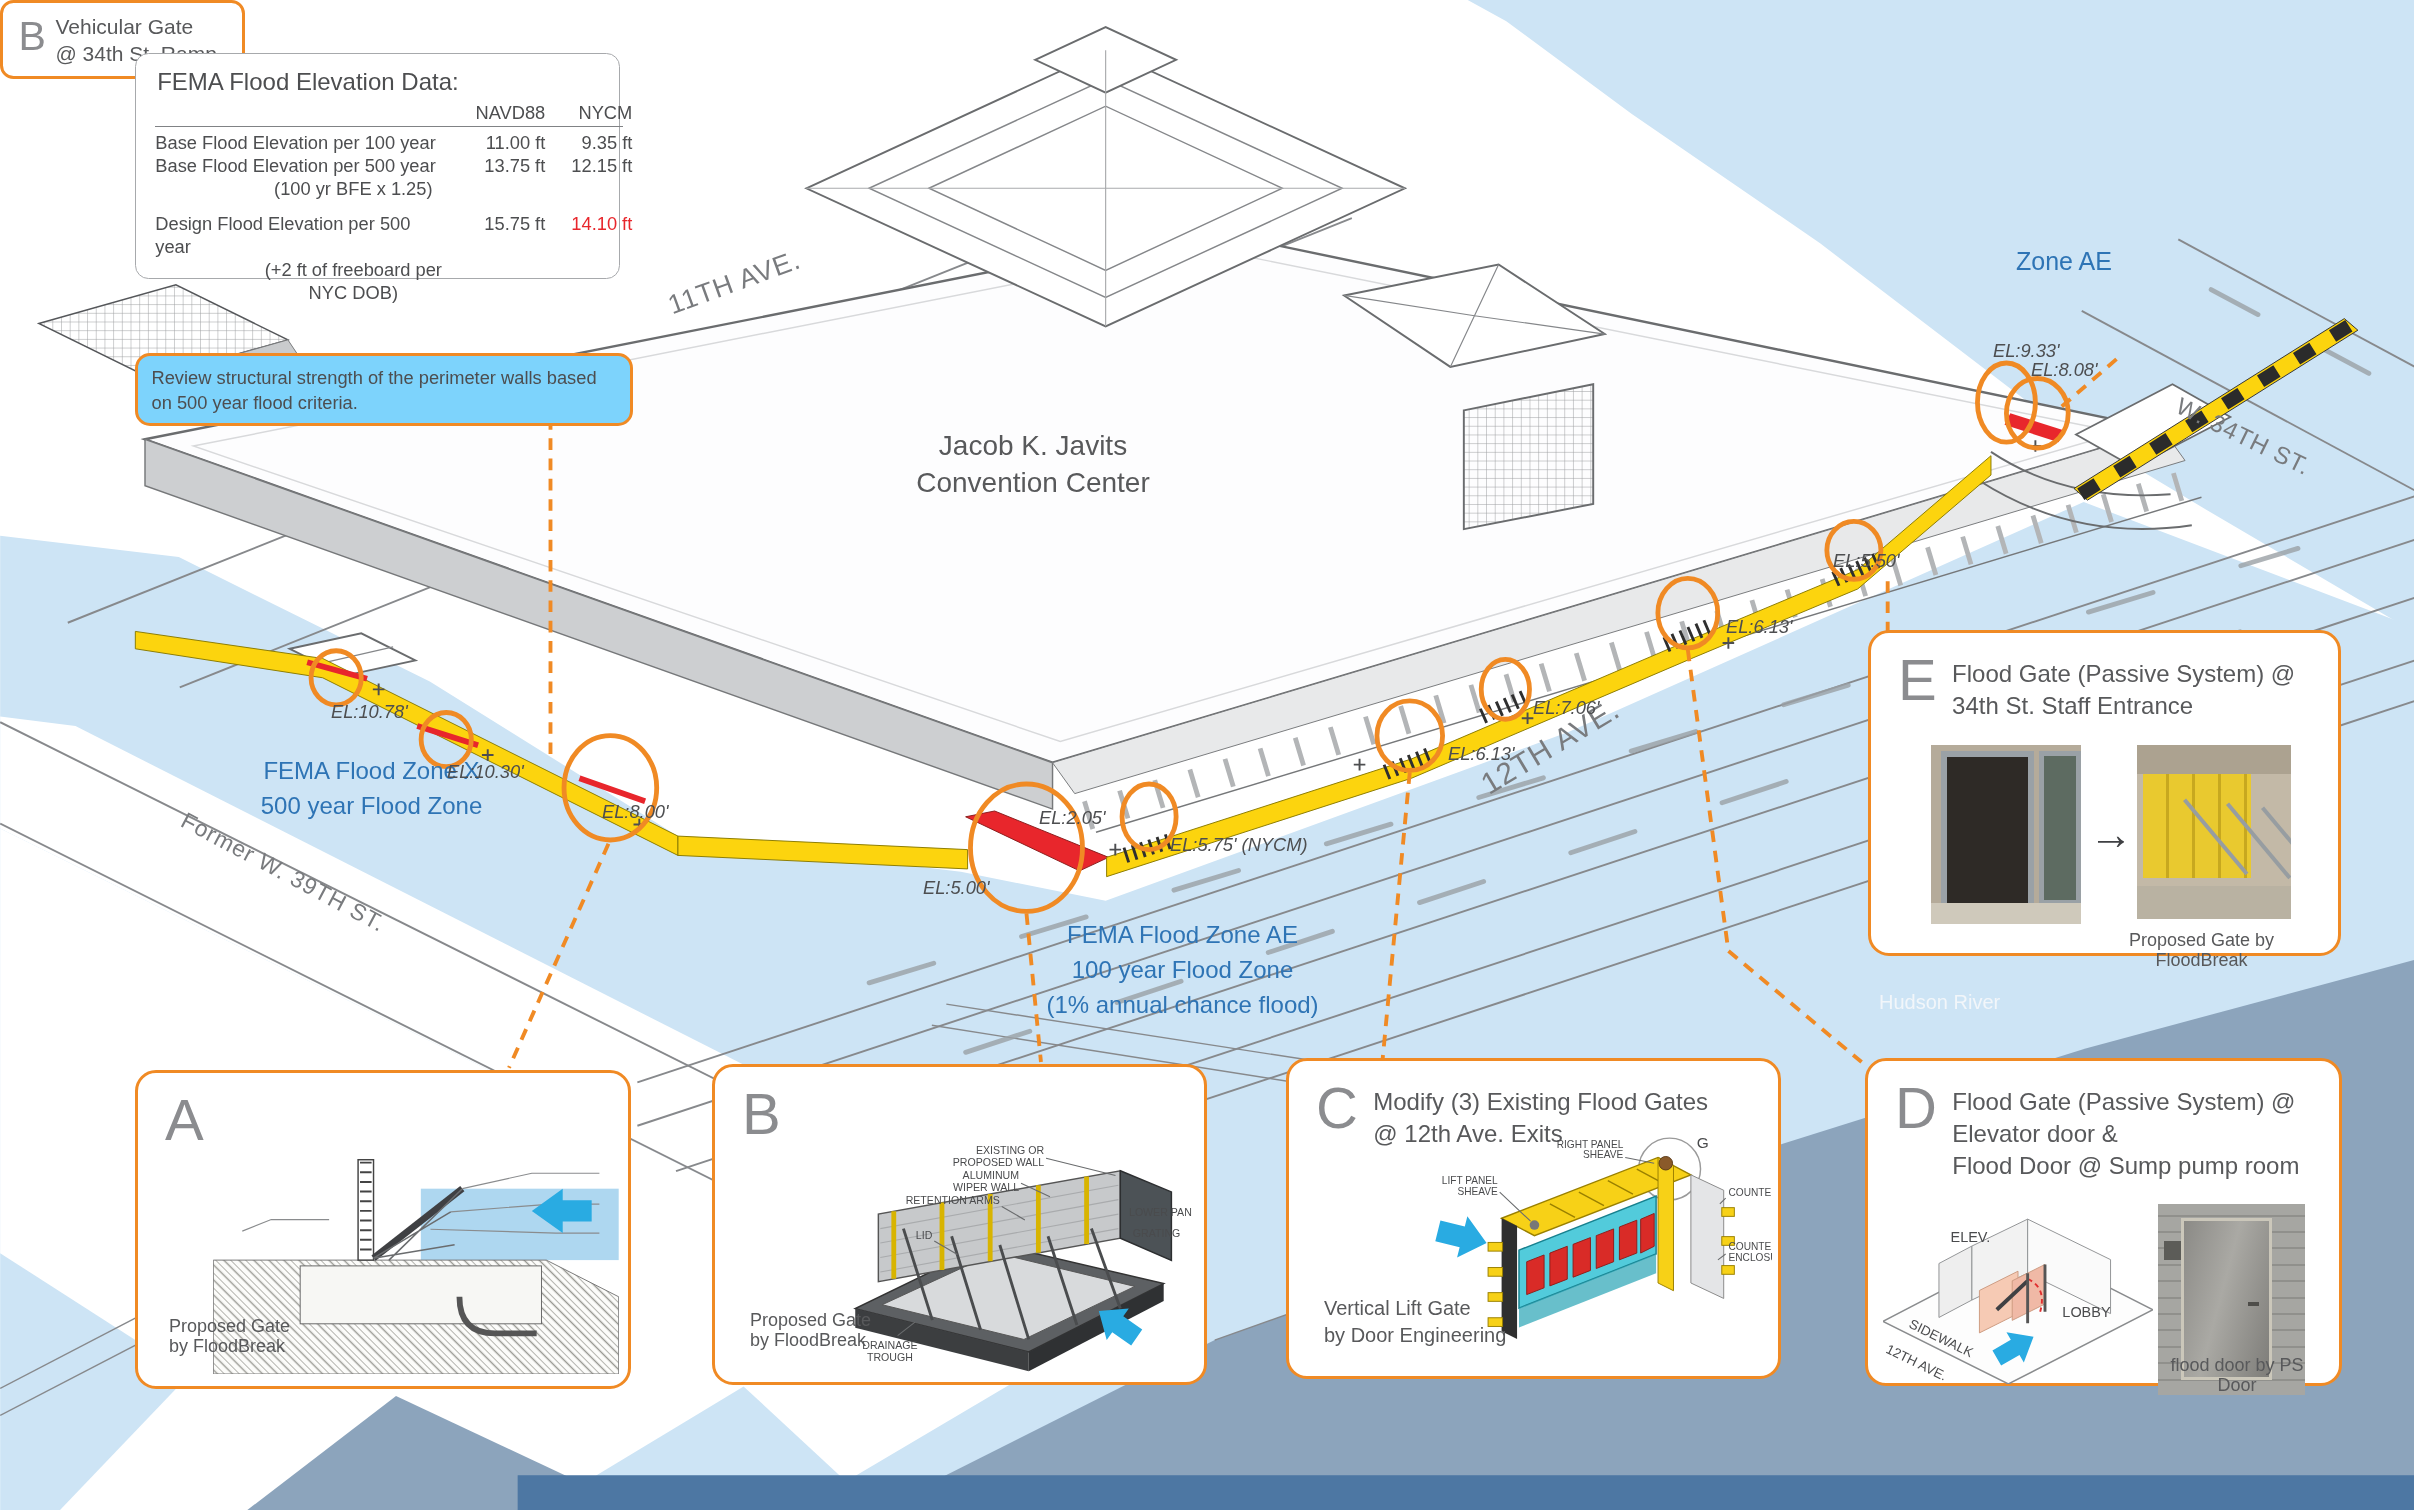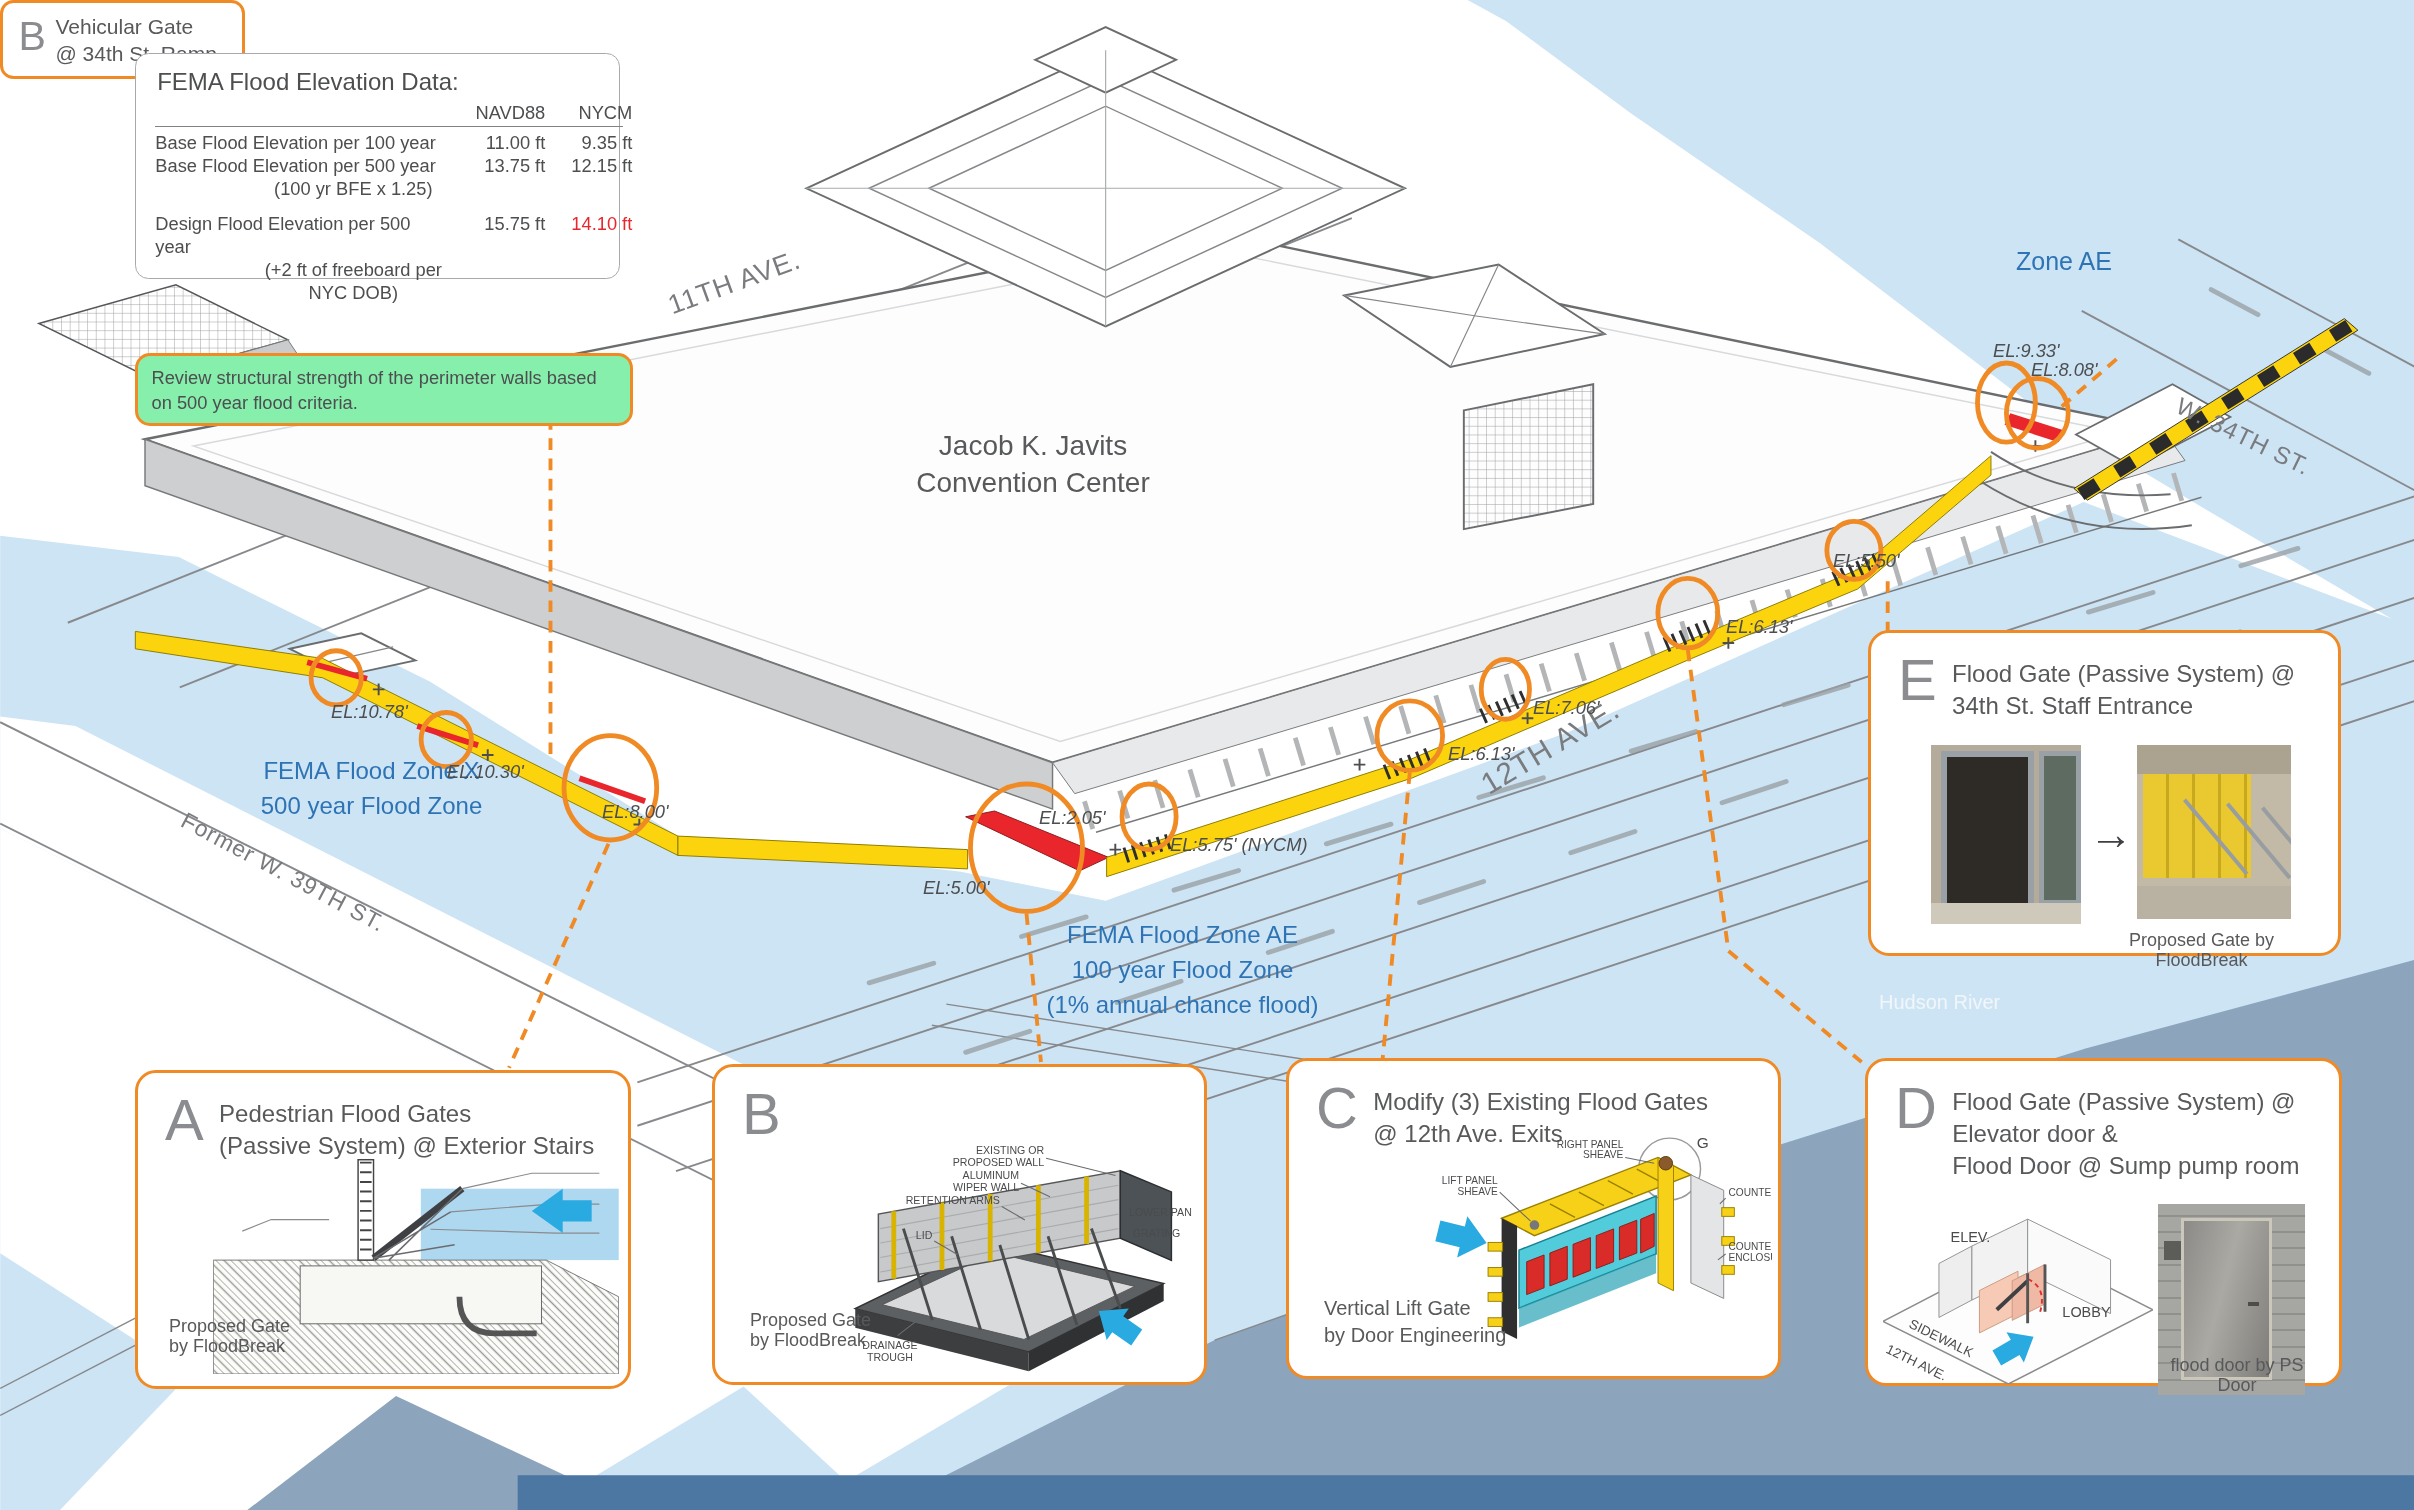--- a/index.html
+++ b/index.html
@@ -18,21 +18,21 @@
   .fema{left:135px;top:53px;width:485px;height:226px;border:1.9px solid #a7a9ac;border-radius:13.5px;padding:9.7px 0 0 19.3px;box-sizing:border-box;}
   .fema-title{font-size:24px;color:#4d4e50;margin:3.9px 0 5.8px 1.9px;}
   .fema-grid{display:grid;grid-template-columns:290px 100px 87px;font-size:18.3px;color:#4d4e50;line-height:23px;}
   .fema-grid .num{text-align:right;}
   .fema-grid .hdr{color:#4d4e50;}
   .fema-rule{grid-column:1/4;border-top:1.9px solid #808285;margin:1.9px 9.7px 3.9px 0;}
   .fema-sub{grid-column:1;text-align:center;padding-left:106px;}
   .fema-gap{grid-column:1/4;height:11.6px;}
   .red{color:#e8262c;}
 
-  .note{left:135px;top:353px;width:498px;border:3.9px solid #f08a24;border-radius:15px;padding:8.7px 13.5px;box-sizing:border-box;font-size:18.3px;line-height:25px;color:#4d4e50;background:#86efac;}
+  .note{left:135px;top:353px;width:498px;border:3.9px solid #f08a24;border-radius:15px;padding:8.7px 13.5px;box-sizing:border-box;font-size:18.3px;line-height:25px;color:#4d4e50;background:#7dd3fc;}
 
   .callout{position:absolute;background:#fff;border:3.9px solid #f08a24;border-radius:21px;box-sizing:border-box;}
   .co-head{display:flex;align-items:flex-start;}
   .co-letter{font-size:58px;color:#8b8c8f;line-height:0.95;margin:19.3px 15.4px 0 27px;}
   .co-title{font-size:24px;color:#58595b;line-height:32px;margin-top:25px;}
   .co-caption{position:absolute;font-size:18px;color:#58595b;line-height:20px;}
   .ramp-co{left:2111px;top:309px;width:245px;border:3.9px solid #f08a24;border-radius:13.5px;background:#fff;display:flex;box-sizing:border-box;}
   .ramp-co .co-letter{font-size:41px;margin:13.5px 9.7px 0 15.4px;}
   .ramp-co .co-title{font-size:21px;line-height:27px;margin:9.7px 5.8px 9.7px 0;}
 
@@ -278,24 +278,20 @@
       <div class="brace" style="left:89px;top:60px;transform:rotate(-40deg);"></div>
       <div class="brace" style="left:124px;top:64px;transform:rotate(-40deg);"></div>
       <div class="epr-floor"></div>
     </div>
     <div class="co-caption" style="left:210px;top:297px;width:241px;text-align:center;">Proposed Gate by FloodBreak</div>
   </div>
 
   <div class="callout" style="left:135px;top:1070px;width:496px;height:319px;">
     <div class="co-head">
       <div class="co-letter">A</div>
-      <div class="co-title">
-        <div>Pedestrian Flood Gates</div>
-        <div>(Passive System) @ Exterior Stairs</div>
-      </div>
     </div>
     <svg class="abs" style="left:75px;top:79px;" width="406" height="222" viewBox="0 0 420 230">
       <rect x="215" y="38" width="205" height="74" fill="#aed7f0"></rect>
       <polygon points="0,112 215,112 345,112 420,150 420,230 0,230" fill="url(#hatchX)" stroke="#777" stroke-width="1"></polygon>
       <rect x="90" y="118" width="250" height="60" fill="#f7f7f4" stroke="#666" stroke-width="1"></rect>
       <path d="M255,150 Q255,188 292,188 H335" fill="none" stroke="#555" stroke-width="6"></path>
       <rect x="150" y="8" width="16" height="104" fill="#ffffff" stroke="#444" stroke-width="1.5"></rect>
       <path d="M158,10 V110" stroke="#444" stroke-width="12" stroke-dasharray="2 8"></path>
       <path d="M166,110 L258,38" stroke="#3f4043" stroke-width="7"></path>
       <path d="M166,110 L246,62 M182,112 L258,38 M166,110 L250,96" stroke="#6a6c6e" stroke-width="1.6" fill="none"></path>

